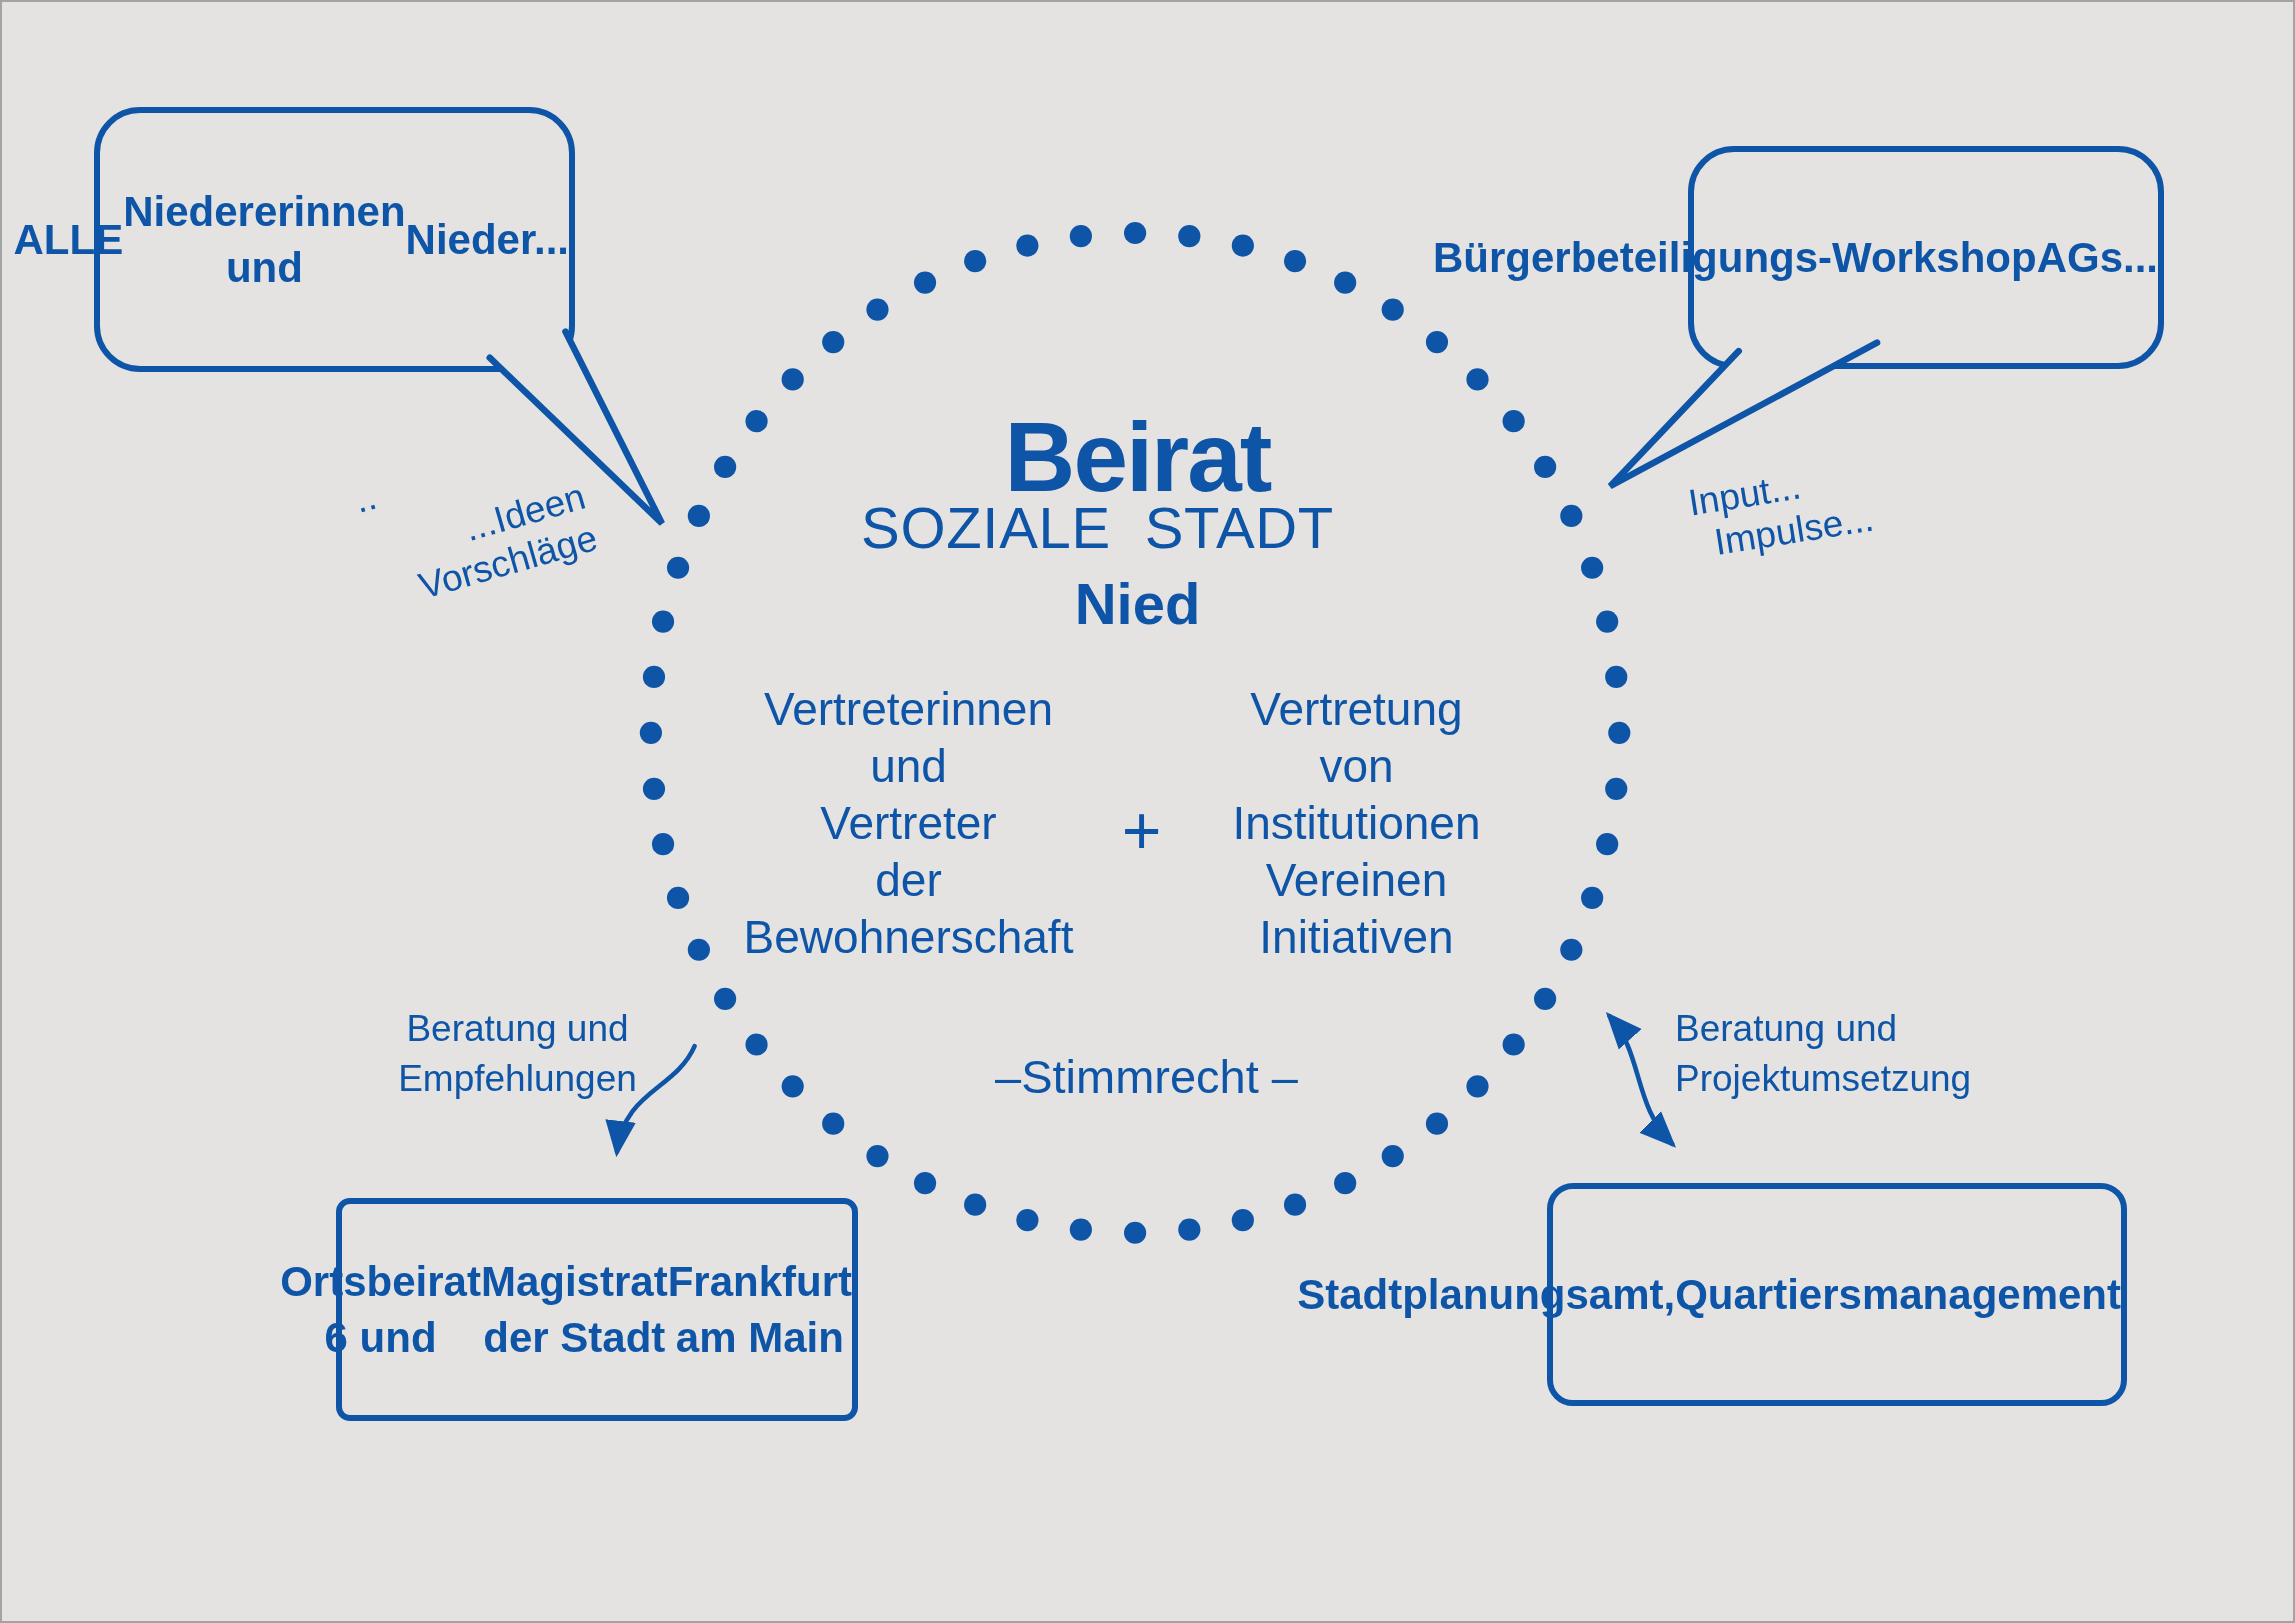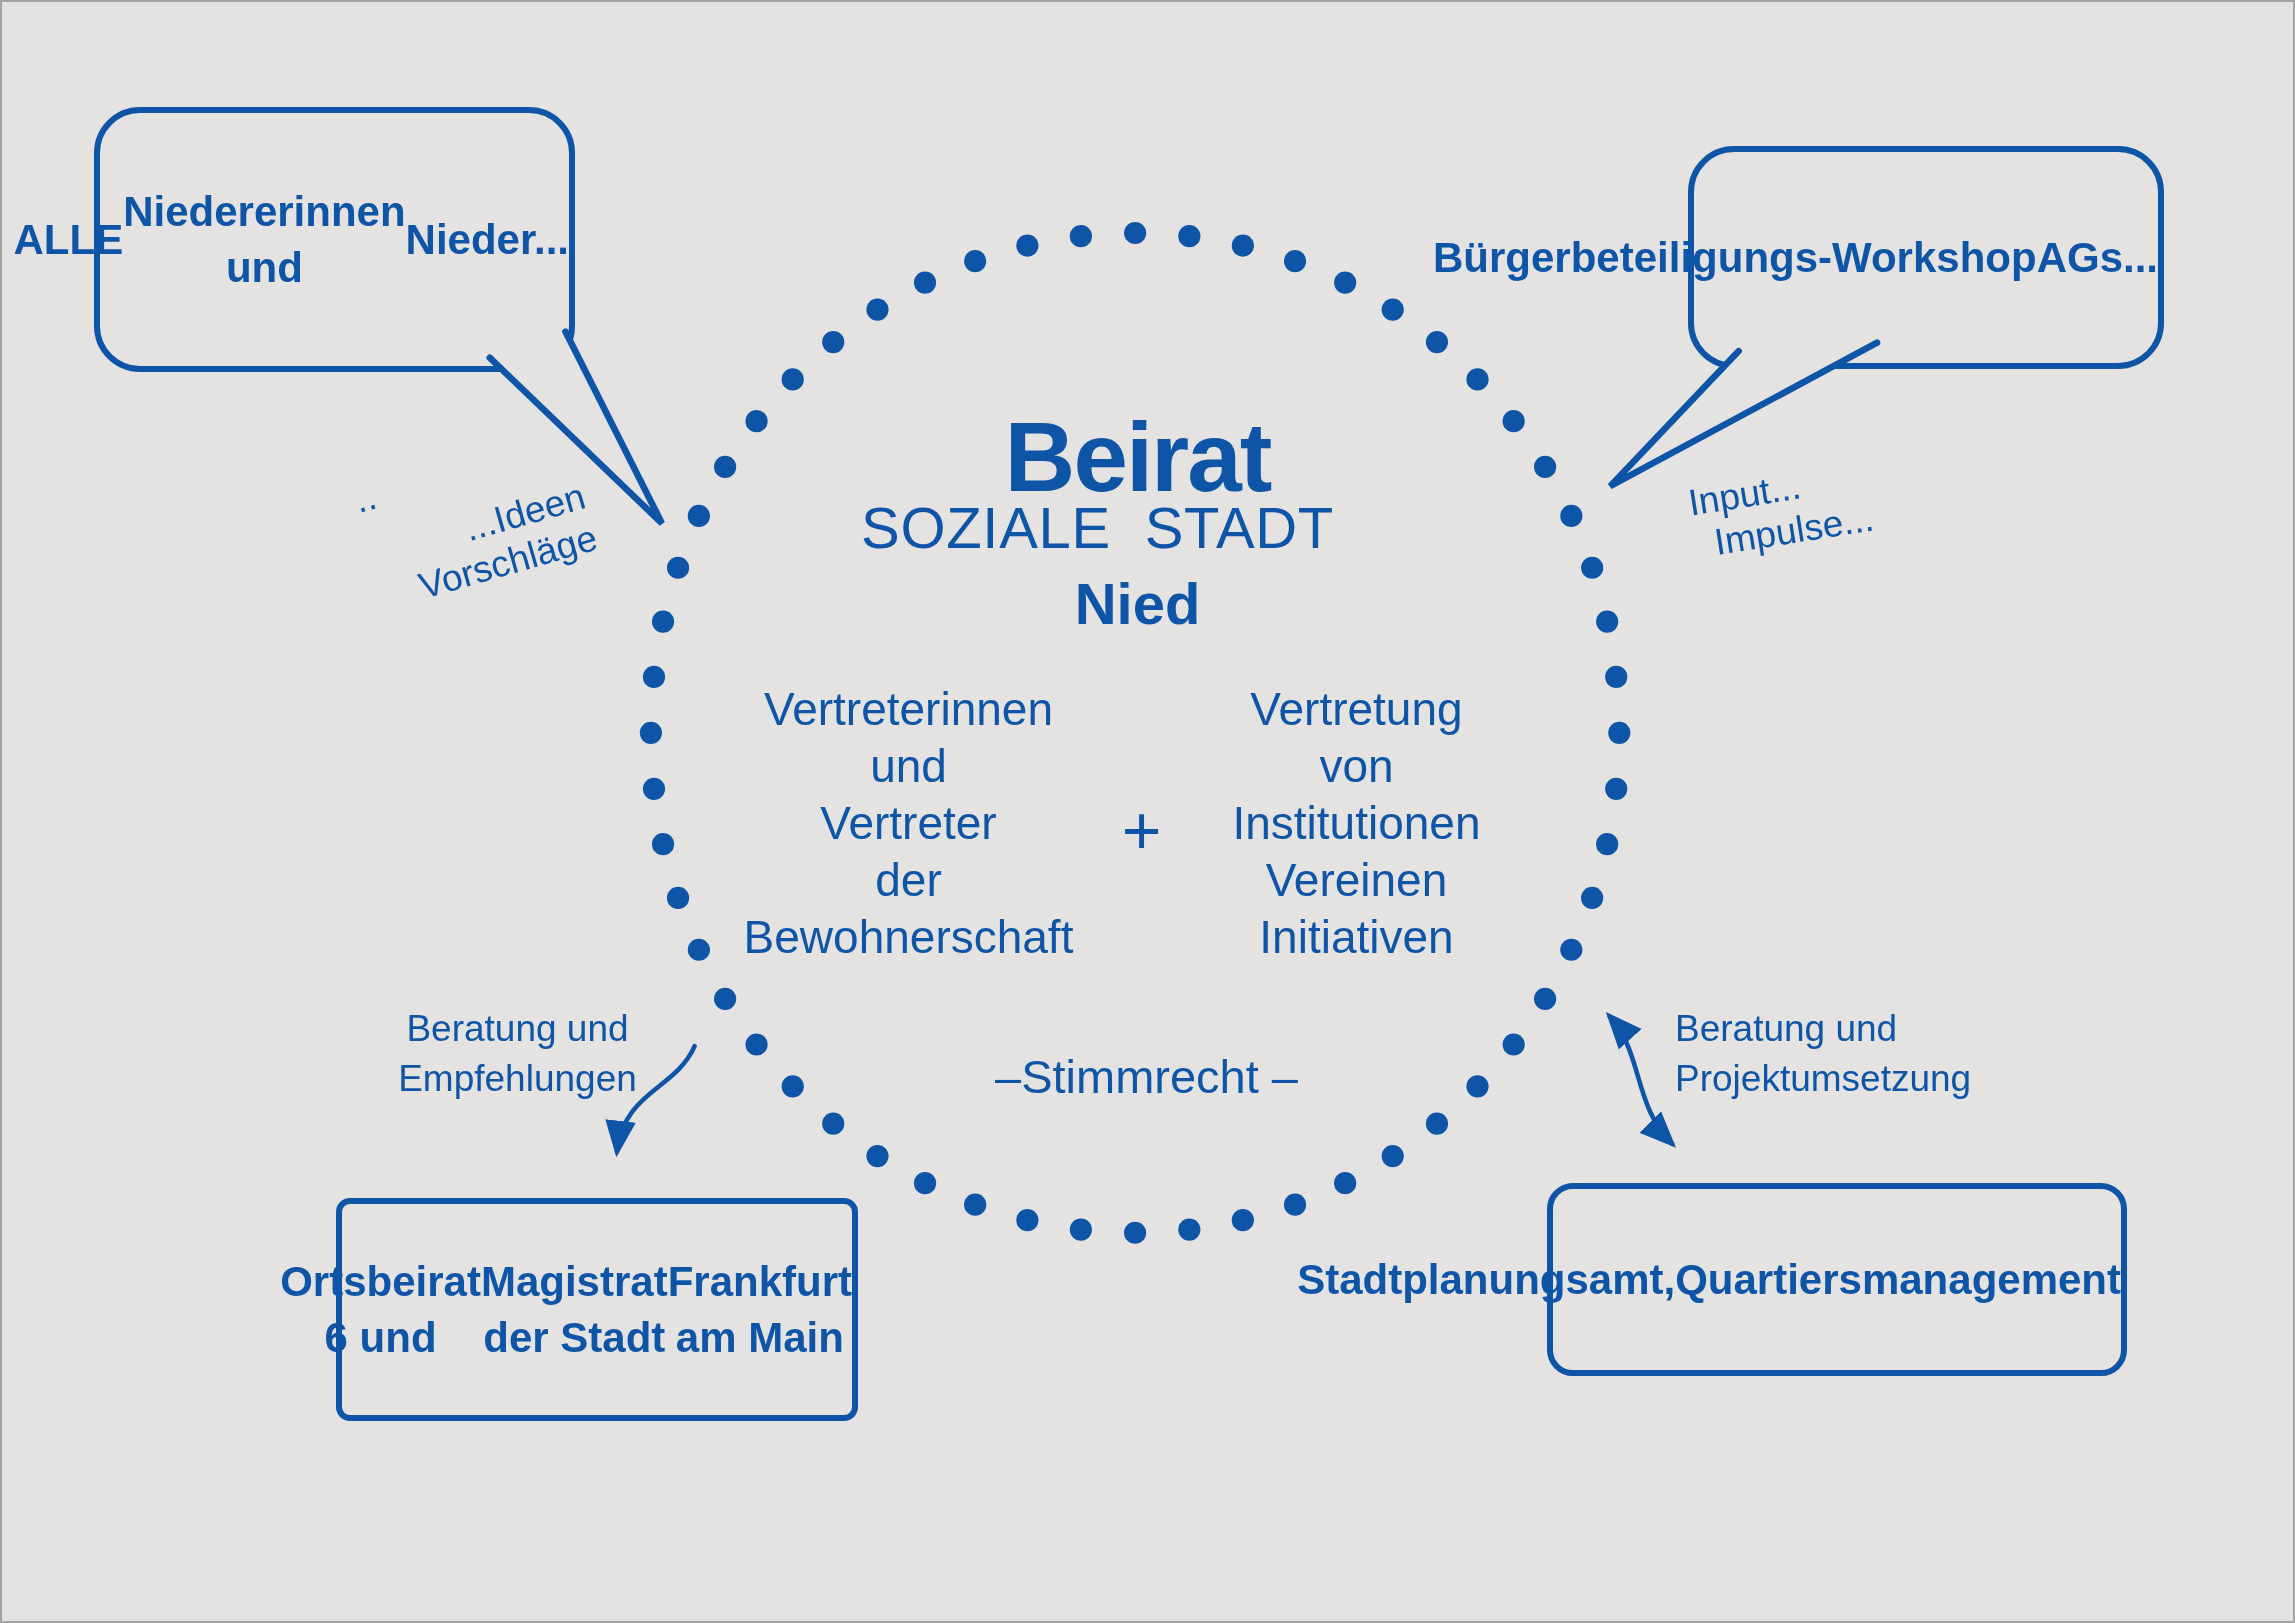--- a/index.html
+++ b/index.html
@@ -31,21 +31,21 @@
     border:6.5px solid var(--accent);
     border-radius:46px;
     background:var(--bg);
     display:flex;justify-content:flex-end;align-items:center;
     text-align:center;
     font-size:42px;line-height:56px;font-weight:700;
   }
   #bubble-top-left{left:92px;top:105px;width:481px;height:265px;}
   #bubble-top-right{left:1686px;top:144px;width:476px;height:223px;}
   #box-bottom-left{left:334px;top:1196px;width:522px;height:223px;border-radius:14px;}
-  #box-bottom-right{left:1545px;top:1181px;width:580px;height:193px;border-radius:26px;}
+  #box-bottom-right{left:1545px;top:1181px;width:580px;height:223px;border-radius:26px;}
 
   .center-text{position:absolute;z-index:2;text-align:center;}
   #center-title{left:743px;top:361px;width:785px;font-size:98px;font-weight:bold;letter-spacing:-2px;margin-top:38px;}
   #center-sub1{left:703px;top:492px;width:785px;font-size:58px;font-weight:500;letter-spacing:0.7px;word-spacing:17px;}
   #center-sub2{left:743px;top:568px;width:785px;font-size:58px;font-weight:700;}
   .column{position:absolute;z-index:2;top:679px;width:523px;text-align:center;
           font-size:46px;line-height:57px;font-weight:500;}
   #col-left{left:645px;}
   #col-right{left:1093px;}
   #plus-sign{left:1074px;top:789px;width:131px;font-size:68px;font-weight:500;}

